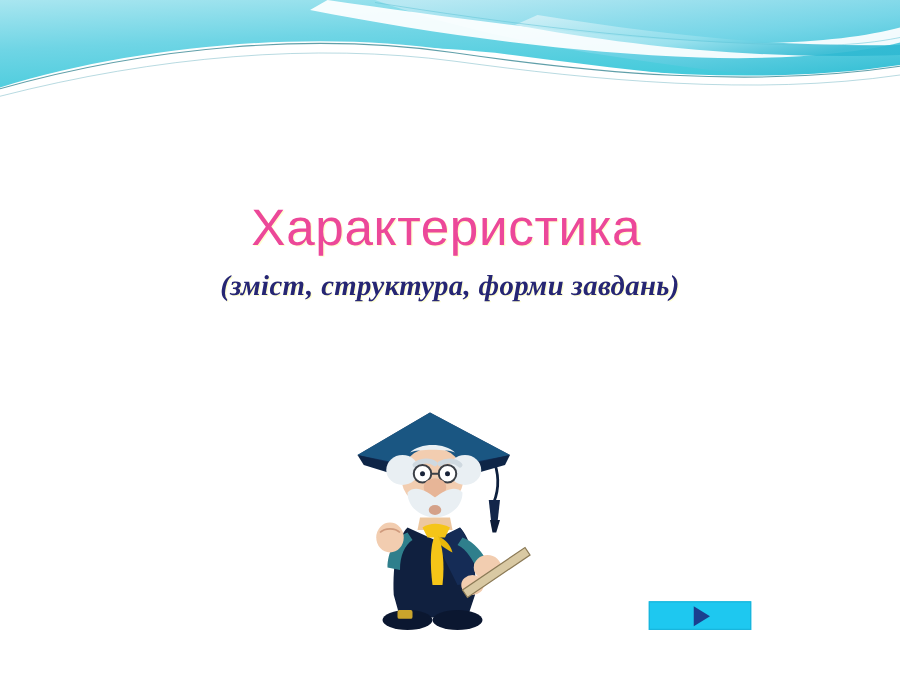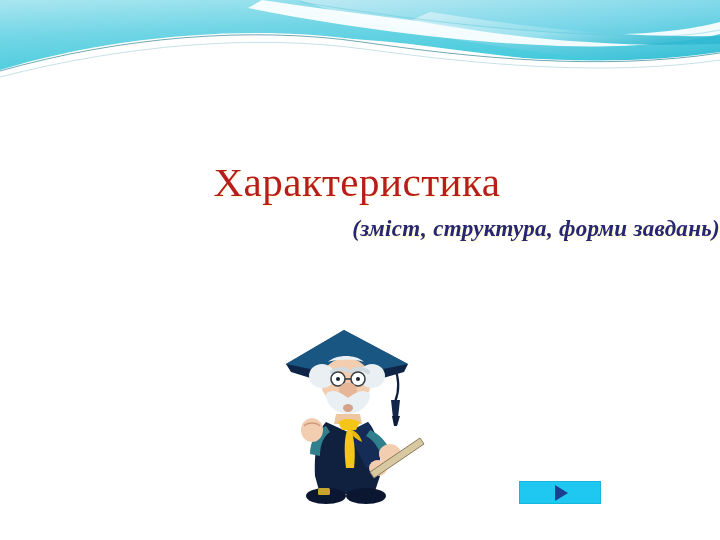--- a/index.html
+++ b/index.html
@@ -37,45 +37,44 @@
   
   .title-block {
     position: absolute;
     left: 0;
     top: 155px;
     width: 720px;
     text-align: center;
   }
   .title-line {
     display: block;
-    font-family: Liberation Serif, serif;
+    font-family: Liberation Sans, sans-serif;
     font-size: 41px;
     line-height: 54px;
-    color: #b91c1c;
+    color: #ec4899;
     letter-spacing: 0.5px;
     text-shadow: 1px 1px 0 rgba(255,255,190,0.75);
   }
   .title-line.l1 {
     text-indent: -6px;
   }
   .title-line.l2 {
     text-indent: 10px;
   }
   .subtitle {
     display: block;
     margin-top: 6px;
     font-family: "Liberation Serif", serif;
     font-style: italic;
     font-weight: bold;
     font-size: 23px;
     line-height: 28px;
     color: #262673;
     letter-spacing: 0.3px;
     text-shadow: 1px 1px 0 rgba(255,255,190,0.7);
-    text-align: right;
   }
 
   
   .clipart {
     position: absolute;
     left: 282px;
     top: 326px;
     width: 148px;
     height: 182px;
     background: #ffffff;

